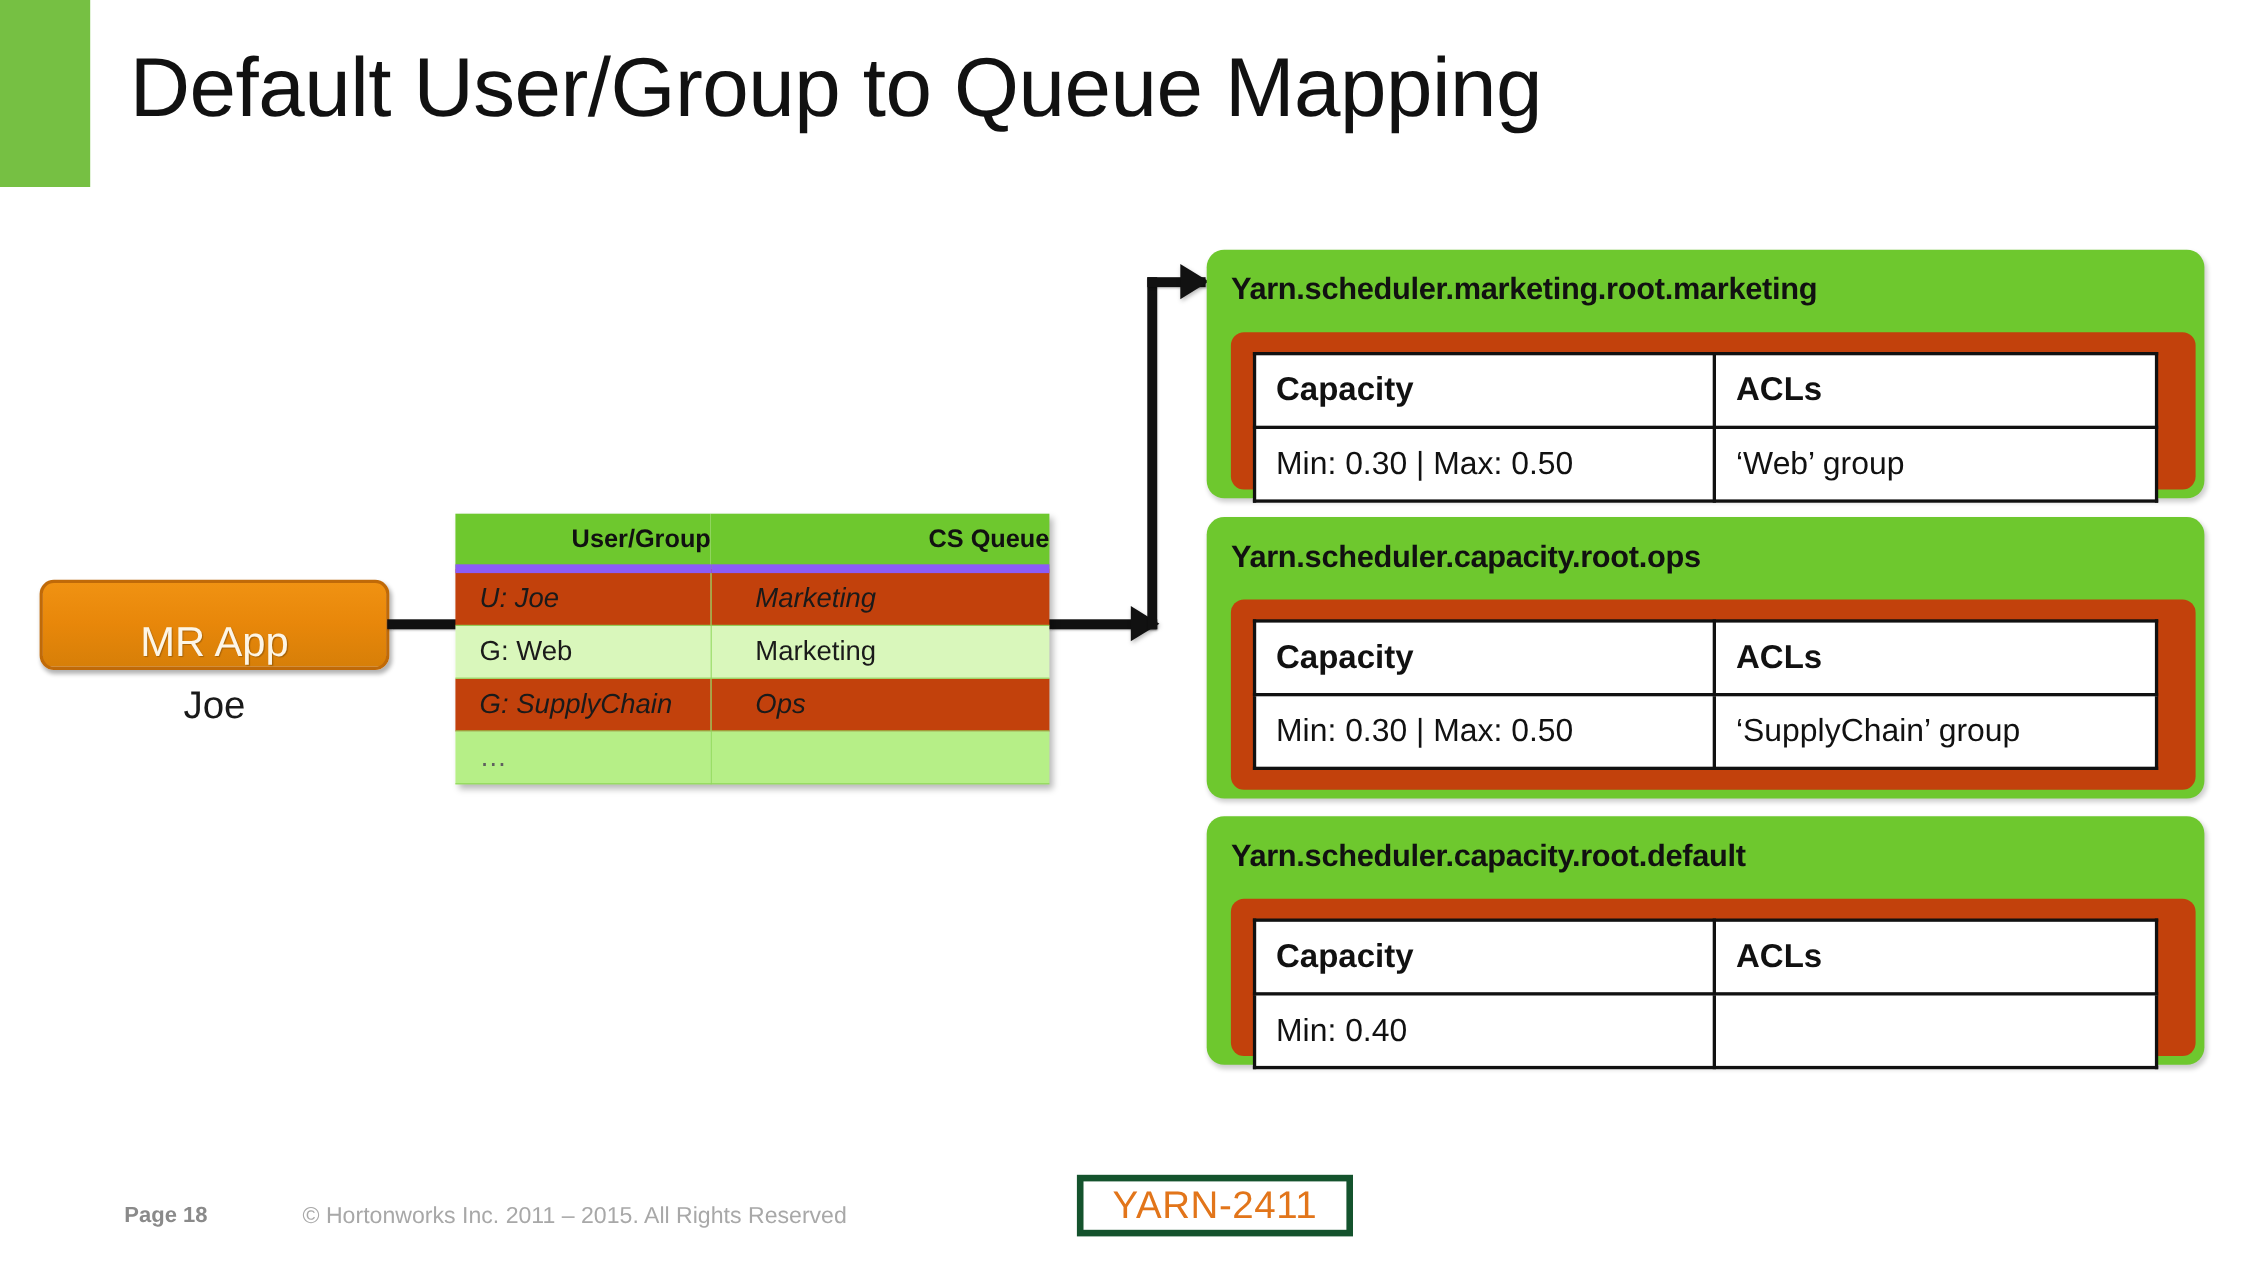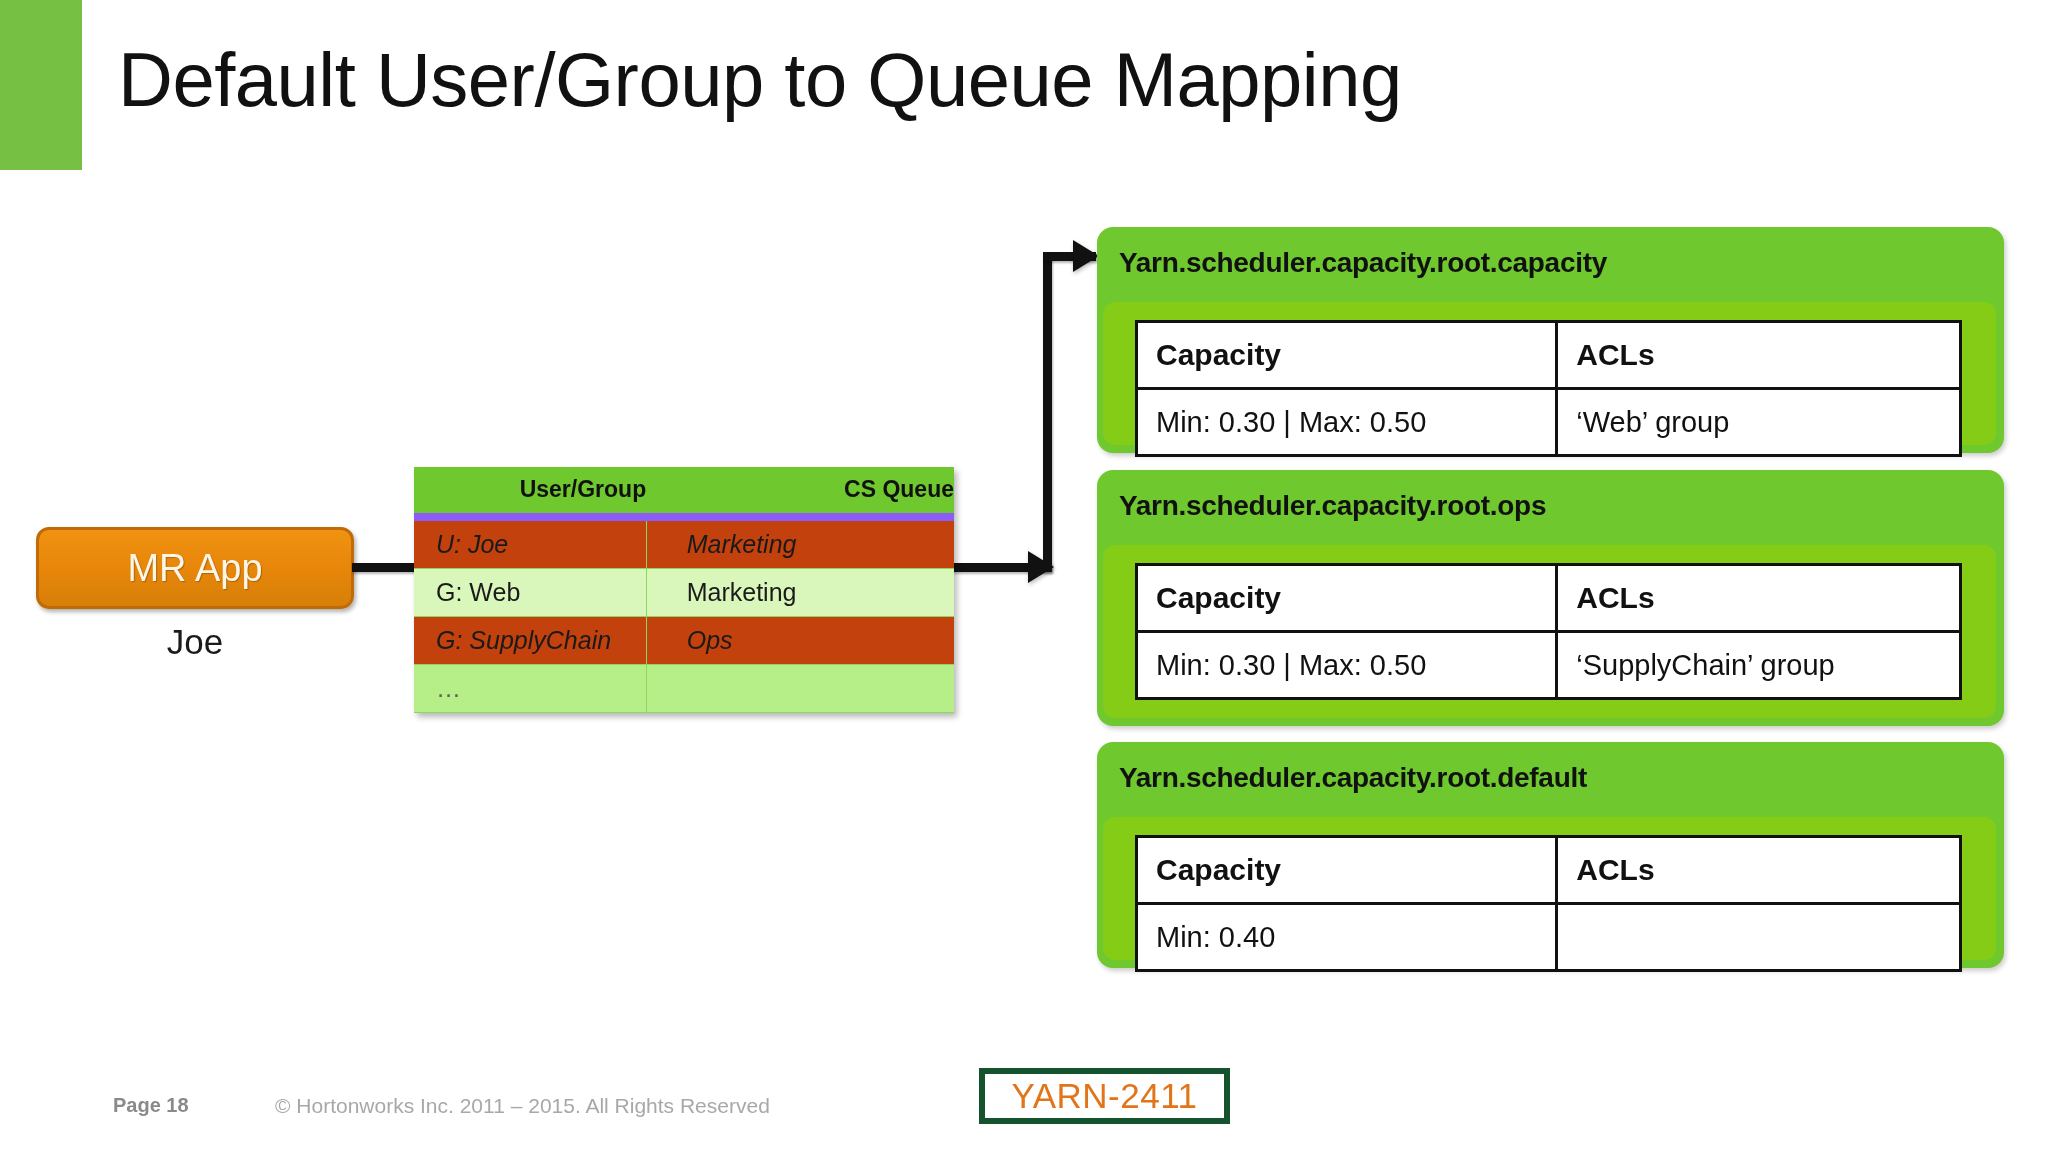--- a/index.html
+++ b/index.html
@@ -45,21 +45,21 @@
     left: 36px;
     top: 527px;
     width: 318px;
     height: 82px;
     border-radius: 13px;
     border: 3px solid #c06a08;
     box-sizing: border-box;
     background: linear-gradient(180deg, #f09212 0%, #e8870a 48%, #d77f08 100%);
     box-shadow: 2px 3px 4px rgba(0,0,0,0.30);
     display: flex;
-    align-items: center;
+    align-items: flex-end;
     justify-content: center;
   }
   #mr-app-label {
     font-size: 38px;
     color: #fdf5e6;
     font-family: "Liberation Sans", sans-serif;
     text-shadow: 1px 1px 1px rgba(0,0,0,0.25);
   }
   #mr-app-user {
     position: absolute;
@@ -153,26 +153,26 @@
   .queue-card-title {
     font-size: 28px;
     font-weight: bold;
     color: #111111;
     padding: 20px 0 0 22px;
     font-family: "Liberation Sans", sans-serif;
     letter-spacing: -0.3px;
   }
   .queue-card-body {
     position: absolute;
-    left: 6px;
+    left: 22px;
     right: 8px;
     bottom: 8px;
-    background: #84cc16;
+    background: #c2410c;
     border-radius: 12px;
-    padding: 18px 34px 18px 32px;
+    padding: 18px 34px 18px 20px;
     box-sizing: border-box;
   }
   #queue-card-0 .queue-card-body { top: 75px; }
   #queue-card-1 .queue-card-body { top: 75px; }
   #queue-card-2 .queue-card-body { top: 75px; }
 
   .queue-table {
     border-collapse: collapse;
     width: 100%;
     table-layout: fixed;
@@ -303,21 +303,21 @@
         </tr>
         <tr class="row-ellipsis">
           <td>…</td>
           <td></td>
         </tr>
       </tbody>
     </table>
   </div>
 
   <div class="queue-card" id="queue-card-0">
-    <div class="queue-card-title">Yarn.scheduler.capacity.root.capacity</div>
+    <div class="queue-card-title">Yarn.scheduler.marketing.root.marketing</div>
     <div class="queue-card-body">
       <table class="queue-table">
         <colgroup>
             <col class="col-capacity">
             <col>
           </colgroup>
         <thead>
           <tr>
             <th>Capacity</th>
             <th>ACLs</th>

